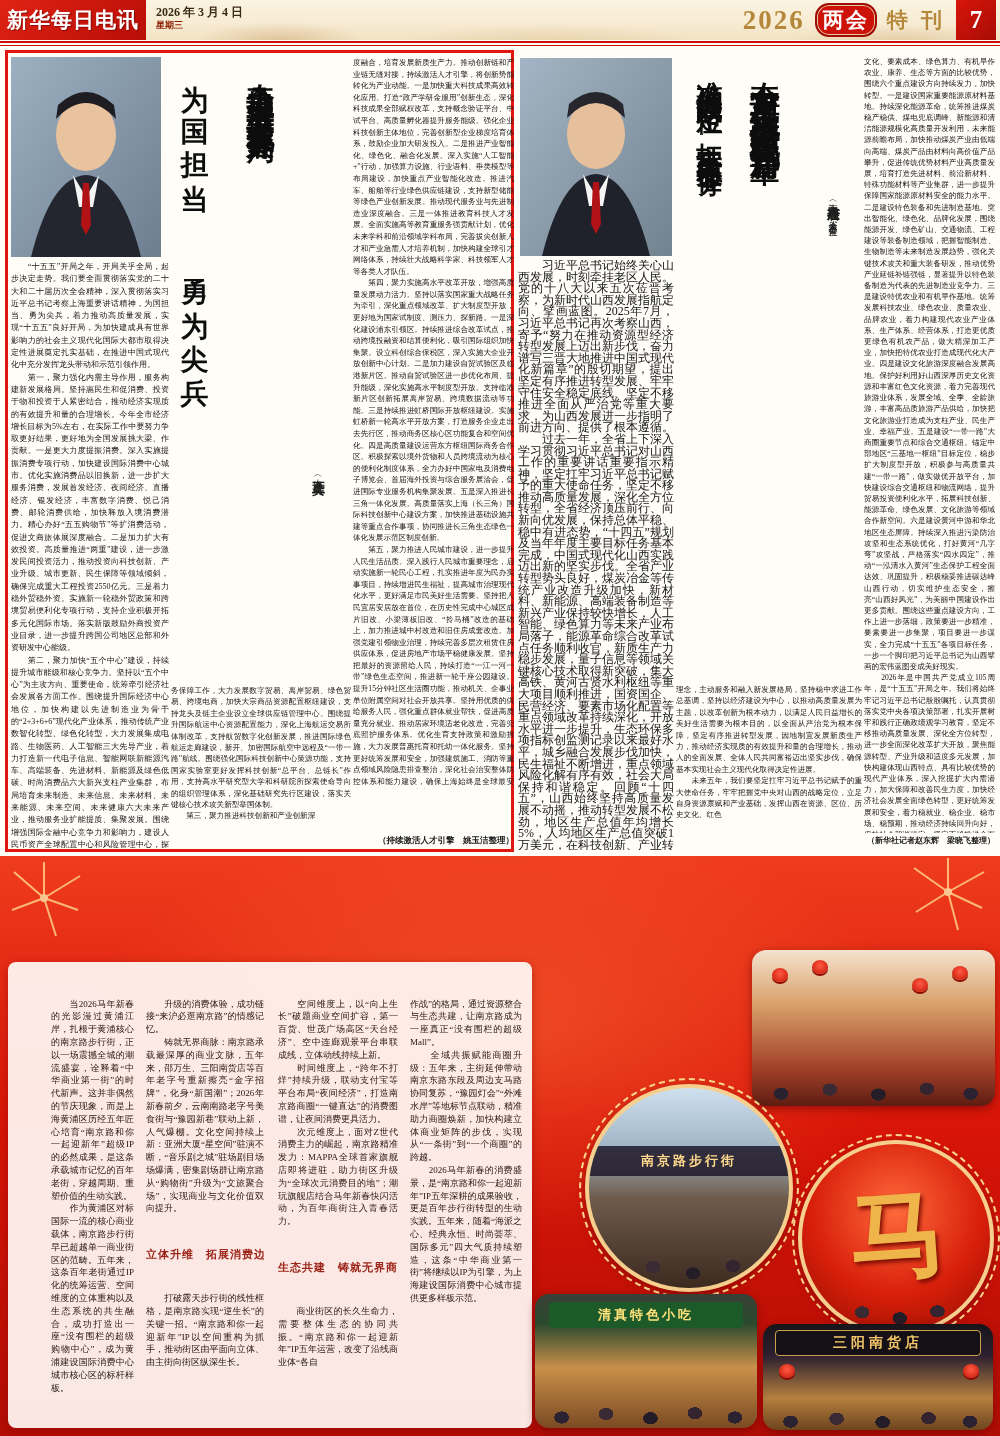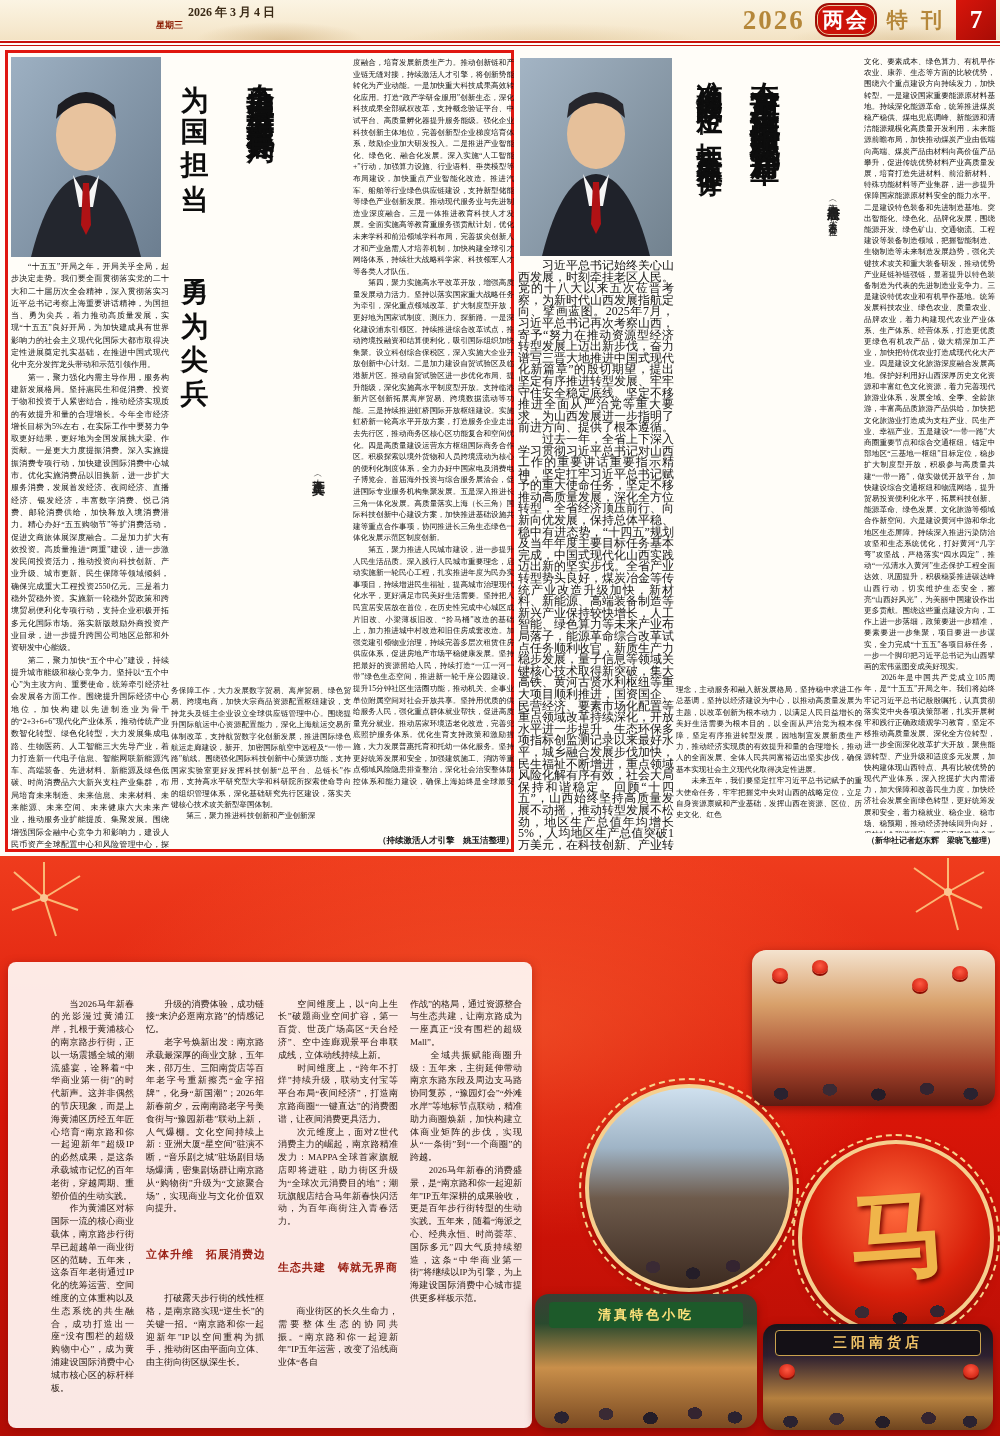--- a/index.html
+++ b/index.html
@@ -22,21 +22,21 @@
       radial-gradient(160px 22px at 90% 100%, rgba(196,160,104,.30), transparent 70%);
   }
   .logo-box{
     position:absolute; left:0; top:0; width:146px; height:40px;
     background:linear-gradient(135deg,#e02314 0%,#b80d06 100%);
     display:flex; align-items:center; justify-content:center;
   }
   .logo-text{ color:#fff; font-weight:bold; font-size:21px; letter-spacing:1px;
     text-shadow:1px 1px 1px rgba(90,0,0,.6); }
   .date-block{ position:absolute; left:156px; top:5px; line-height:1.25; }
-  .date-main{ font-size:12px; font-weight:bold; color:#3a2a16;margin-left:32px; }
+  .date-main{ font-size:12px; font-weight:bold; color:#3a2a16; }
   .date-week{ font-size:9px; font-weight:bold; color:#8a1a00; }
   .hdr-right{ position:absolute; right:0; top:0; height:40px; display:flex; align-items:center; gap:10px; padding-right:4px;}
   .hdr-year{ font-size:27px; font-weight:bold; color:#b5873a; letter-spacing:2px; }
   .seal{ width:62px; height:34px; background:#cc1209; border:2px solid #9e0d05; border-radius:14px;
     display:flex; align-items:center; justify-content:center; box-shadow:0 0 0 1px #e8c9a0 inset;}
   .seal span{ color:#fff; font-weight:bold; font-size:21px; letter-spacing:2px; }
   .tekan{ font-size:21px; font-weight:bold; color:#b5873a; letter-spacing:4px; }
   .pagenum{ width:40px; height:40px; background:linear-gradient(135deg,#d8150b,#a80c05);
     display:flex; align-items:center; justify-content:center; color:#fff; font-weight:bold; font-size:25px; }
   .rule1{ position:absolute; left:0; top:41px; width:1000px; height:2px; background:#c8120b; }
@@ -104,20 +104,23 @@
   .lantern{ position:absolute; width:16px; height:14px; background:radial-gradient(circle at 50% 40%, #ff5a43, #c41405); border-radius:50%; box-shadow:0 2px 0 #8c0c02;}
   .horse{ position:absolute; font-size:96px; font-weight:900; color:#f0b54a; text-shadow:2px 3px 4px #7a0b00; transform:rotate(-4deg); font-family:"Liberation Serif",serif;}
 </style>
 </head>
 <body>
 
 <div class="page">
 
   <div class="masthead">
     <div class="mountains"></div>
+    <div class="logo-box">
+      <span class="logo-text">新华每日电讯</span>
+    </div>
     <div class="date-block">
       <div class="date-main">2026 年 3 月 4 日</div>
       <div class="date-week">星期三</div>
     </div>
     <div class="hdr-right">
       <span class="hdr-year">2026</span>
       <span class="seal">
         <span>两会</span>
       </span>
       <span class="tekan">特 刊</span>
@@ -236,21 +239,21 @@
 
     <div class="panel">
       <div class="bcol" style="left:10px; width:116px;">
         <div style="white-space:pre-wrap;margin-left:33px;">　　当2026马年新春的光影漫过黄浦江岸，扎根于黄浦核心的南京路步行街，正以一场震撼全城的潮流盛宴，诠释着“中华商业第一街”的时代新声。这并非偶然的节庆现象，而是上海黄浦区历经五年匠心培育“南京路和你一起迎新年”超级IP的必然成果，是这条承载城市记忆的百年老街，穿越周期、重塑价值的生动实践。
 　　作为黄浦区对标国际一流的核心商业载体，南京路步行街早已超越单一商业街区的范畴。五年来，这条百年老街通过IP化的统筹运营、空间维度的立体重构以及生态系统的共生融合，成功打造出一座“没有围栏的超级购物中心”，成为黄浦建设国际消费中心城市核心区的标杆样板。</div>
         <div class="bhead">情感为桥　锚定消费记忆</div>
         <div style="white-space:pre-wrap;">　　2026年新春，首次实现南京路线上线下联动的跨年消费券引发抢购热潮，沿线商户及核心百货销售额涨幅显著，见证了街区从“流量集聚”迈向“留量深耕”的转变，持续点燃城市烟火气。</div>
       </div>
       <div class="bcol" style="left:138px; width:118px;">
         <div style="white-space:pre-wrap;">　　升级的消费体验，成功链接“来沪必逛南京路”的情感记忆。
-　　老字号焕新出发：南京路承载最深厚的商业文脉，五年来，邵万生、三阳南货店等百年老字号重新擦亮“金字招牌”，化身“新国潮”；2026年新春前夕，云南南路老字号美食街与“豫园新巷”联动上新，人气爆棚。文化空间持续上新：亚洲大厦“星空间”驻演不断，“音乐剧之城”驻场剧目场场爆满，密集剧场群让南京路从“购物街”升级为“文旅聚合场”，实现商业与文化价值双向提升。</div>
+　　铸就无界商脉：南京路承载最深厚的商业文脉，五年来，邵万生、三阳南货店等百年老字号重新擦亮“金字招牌”，化身“新国潮”；2026年新春前夕，云南南路老字号美食街与“豫园新巷”联动上新，人气爆棚。文化空间持续上新：亚洲大厦“星空间”驻演不断，“音乐剧之城”驻场剧目场场爆满，密集剧场群让南京路从“购物街”升级为“文旅聚合场”，实现商业与文化价值双向提升。</div>
         <div class="bhead">立体升维　拓展消费边界</div>
         <div style="white-space:pre-wrap;">　　打破露天步行街的线性框格，是南京路实现“逆生长”的关键一招。“南京路和你一起迎新年”IP以空间重构为抓手，推动街区由平面向立体、由主街向街区纵深生长。</div>
       </div>
       <div class="bcol" style="left:270px; width:120px;">
         <div style="white-space:pre-wrap;">　　空间维度上，以“向上生长”破题商业空间扩容，第一百货、世茂广场高区“天台经济”、空中连廊观景平台串联成线，立体动线持续上新。
 　　时间维度上，“跨年不打烊”持续升级，联动支付宝等平台布局“夜间经济”，打造南京路商圈“一键直达”的消费图谱，让夜间消费更具活力。
 　　次元维度上，面对Z世代消费主力的崛起，南京路精准发力：MAPPA全球首家旗舰店即将进驻，助力街区升级为“全球次元消费目的地”；潮玩旗舰店结合马年新春快闪活动，为百年商街注入青春活力。</div>
         <div class="bhead">生态共建　铸就无界商脉</div>
         <div style="white-space:pre-wrap;">　　商业街区的长久生命力，需要整体生态的协同共振。“南京路和你一起迎新年”IP五年运营，改变了沿线商业体“各自</div>
       </div>
@@ -265,20 +268,23 @@
          background:linear-gradient(180deg,#f4e3cf 0%,#d8a06a 35%,#a3422a 75%,#5e1c12 100%);">
       <span class="lantern" style="left:20px; top:18px;"></span>
       <span class="lantern" style="left:60px; top:10px;"></span>
       <span class="lantern" style="left:200px; top:16px;"></span>
       <span class="lantern" style="left:160px; top:28px;"></span>
       <div class="crowd"></div>
     </div>
 
     <div class="photo circle" style="left:585px; top:228px; width:208px; height:208px;
          background:linear-gradient(180deg,#cfe0ee 0%,#9fb4c6 30%,#6e5b4c 55%,#3c2a20 100%);">
+      <div class="signband" style="top:58px; height:30px; background:rgba(30,24,40,.85);">
+        <span style="color:#ffd98c; font-size:13px; font-weight:bold; letter-spacing:3px;">南京路步行街</span>
+      </div>
       <div class="crowd"></div>
     </div>
 
     <div class="photo circle" style="left:798px; top:284px; width:196px; height:196px;
          background:radial-gradient(circle at 50% 35%, #ff6a3c 0%, #d81f0a 55%, #8f0c02 100%);">
       <span class="horse" style="left:48px; top:28px;">马</span>
       <div class="crowd"></div>
     </div>
 
     <div class="photo rounded" style="left:763px; top:468px; width:230px; height:106px;

